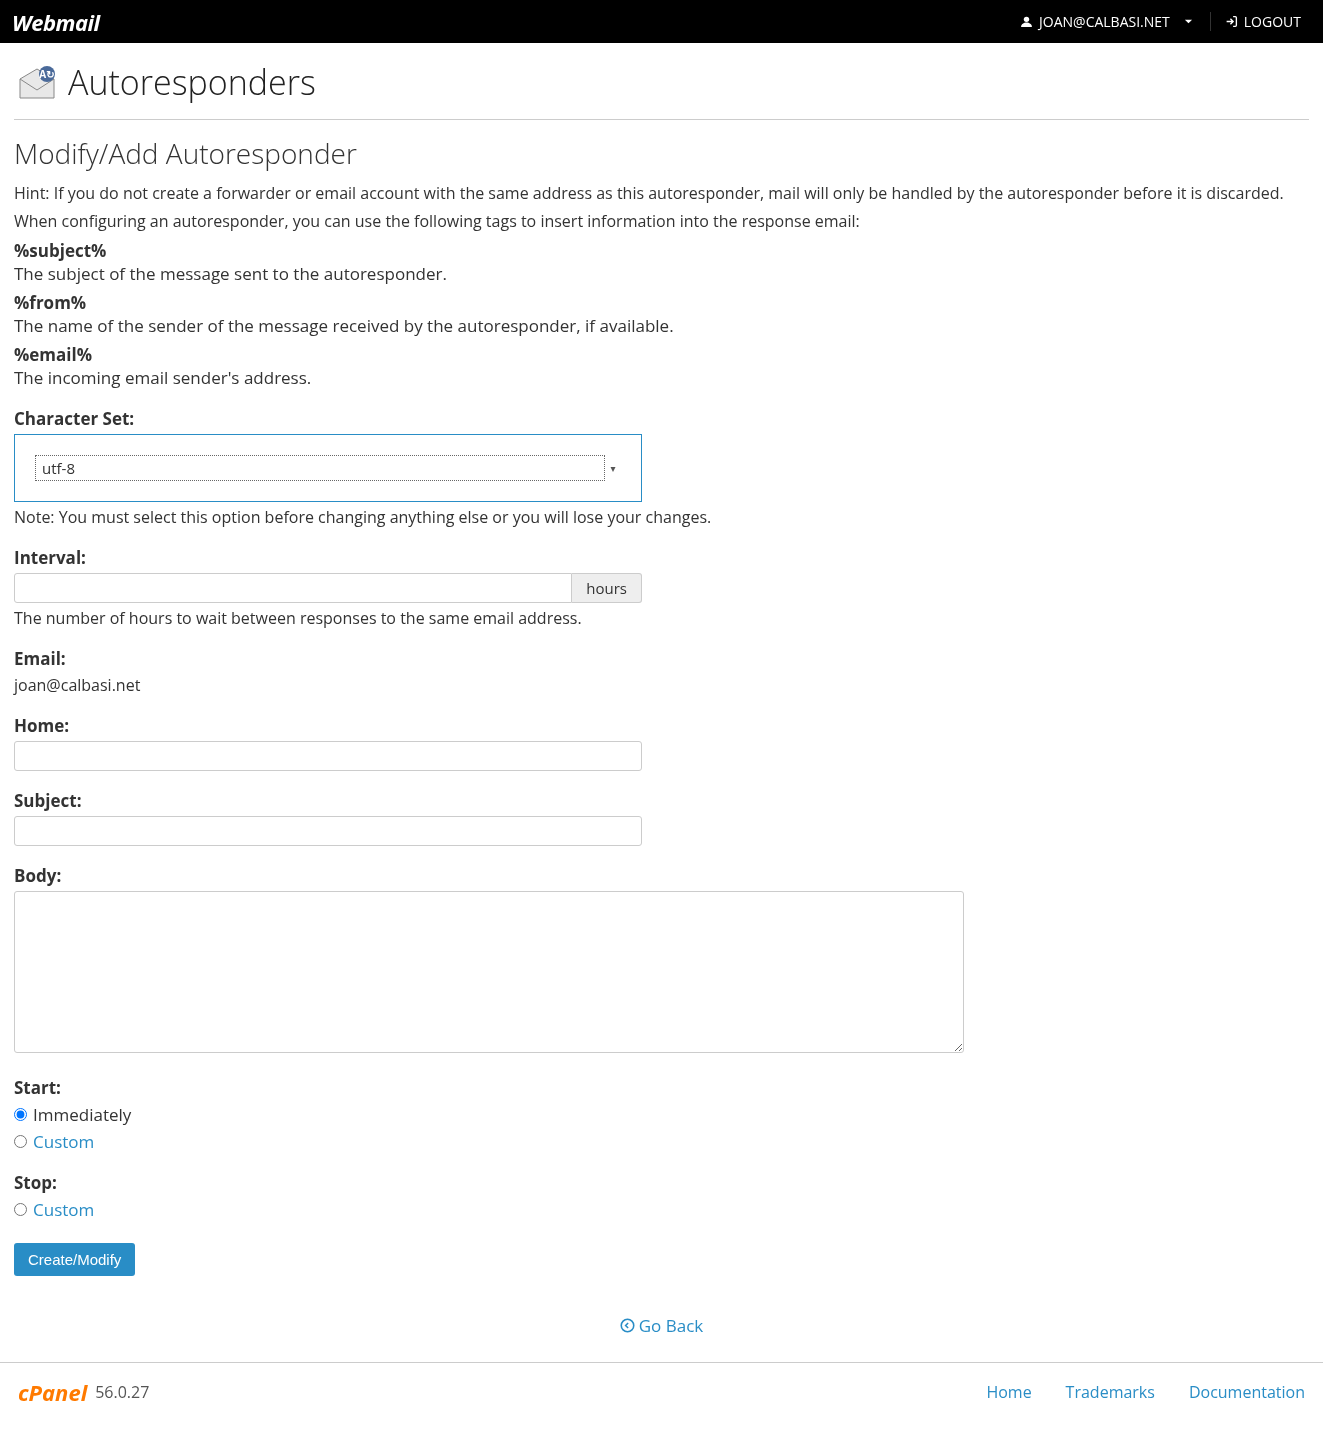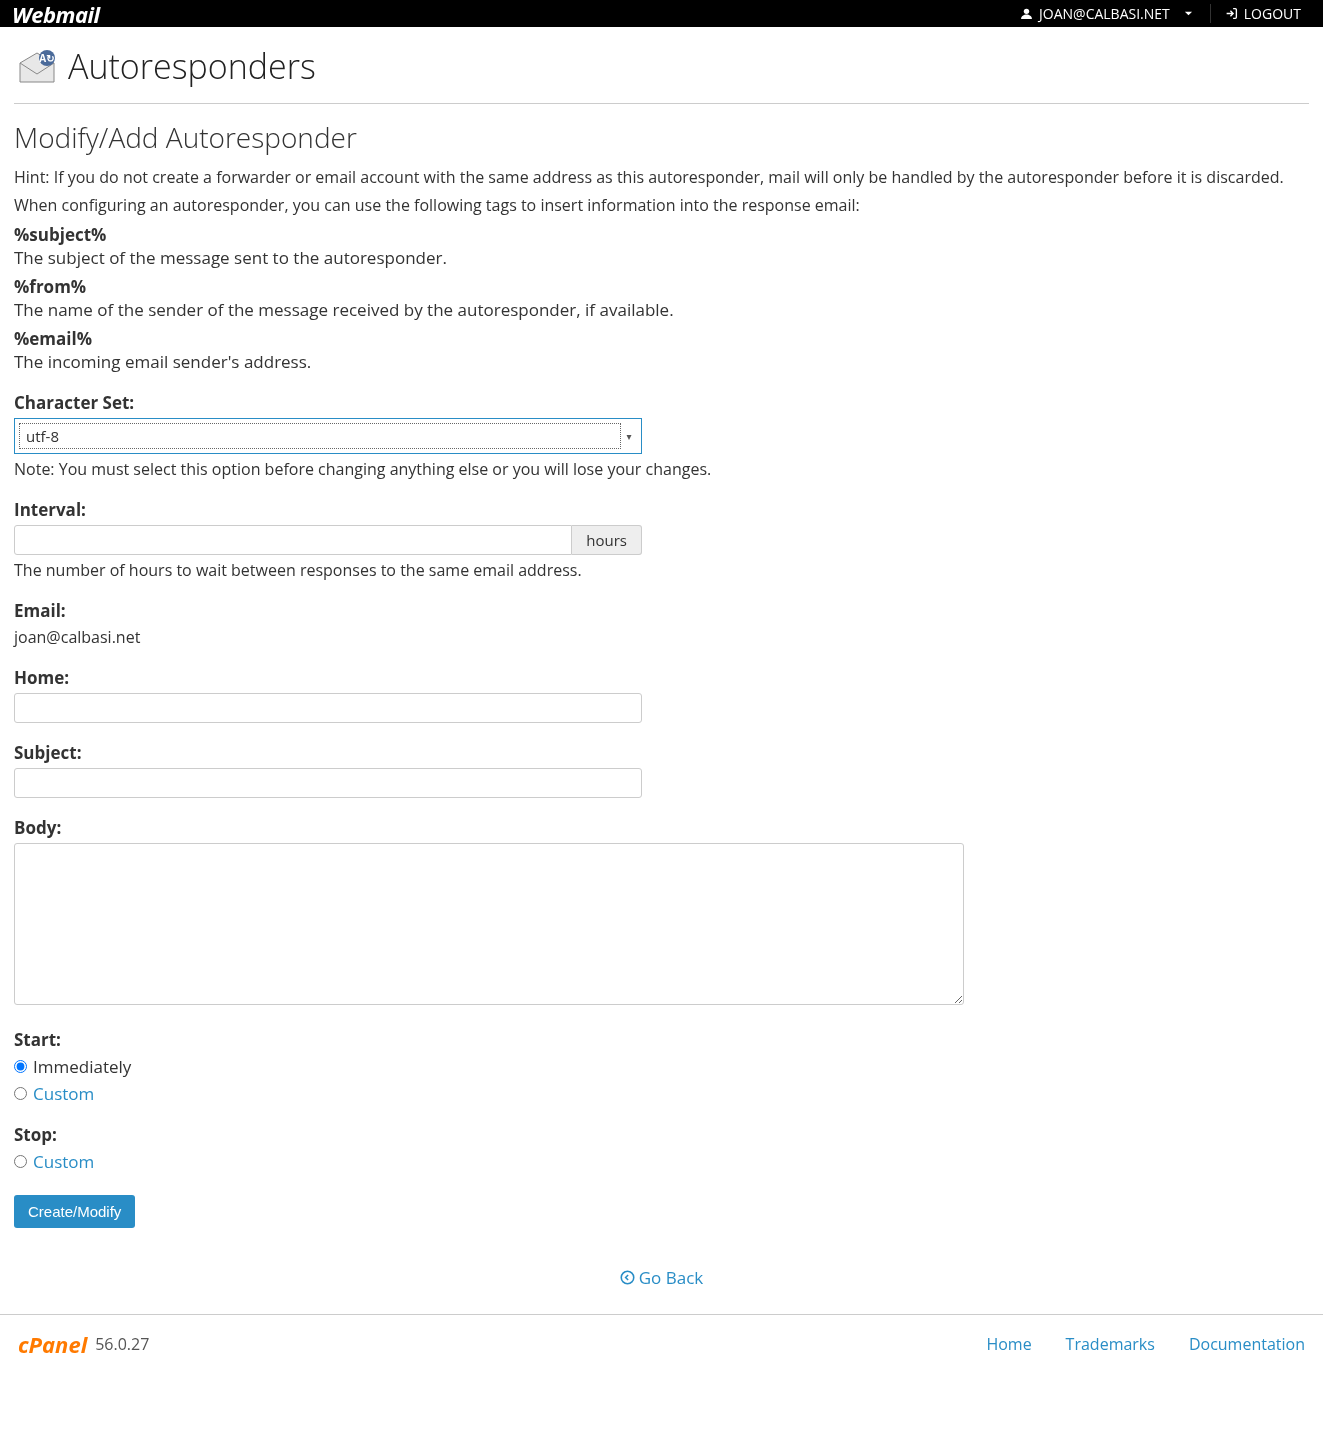--- a/index.html
+++ b/index.html
@@ -5,21 +5,21 @@
 * { box-sizing: border-box; margin: 0; padding: 0; }
 body {
   font-family: "Open Sans", Helvetica, Arial, sans-serif;
   font-size: 17px;
   color: #333;
   background: #fff;
   width: 1323px;
 }
 .header {
   background: #000;
-  height: 27px;
+  height: 43px;
   display: flex;
   align-items: center;
   padding: 0 12px;
   justify-content: space-between;
 }
 .logo-text {
   color: #fff;
   font-style: italic;
   font-weight: bold;
   font-size: 22px;
@@ -97,21 +97,21 @@
 }
 .form-label {
   font-weight: bold;
   display: block;
   margin-bottom: 4px;
 }
 .select-wrap {
   width: 628px;
   border: 1px solid #298dc6;
   background: #fff;
-  padding: 4px;
+  padding: 20px;
   display: flex;
   align-items: center;
   position: relative;
 }
 .select-inner {
   flex: 1;
   border: 1px dotted #666;
   padding: 2px 6px;
   font-size: 15px;
 }

